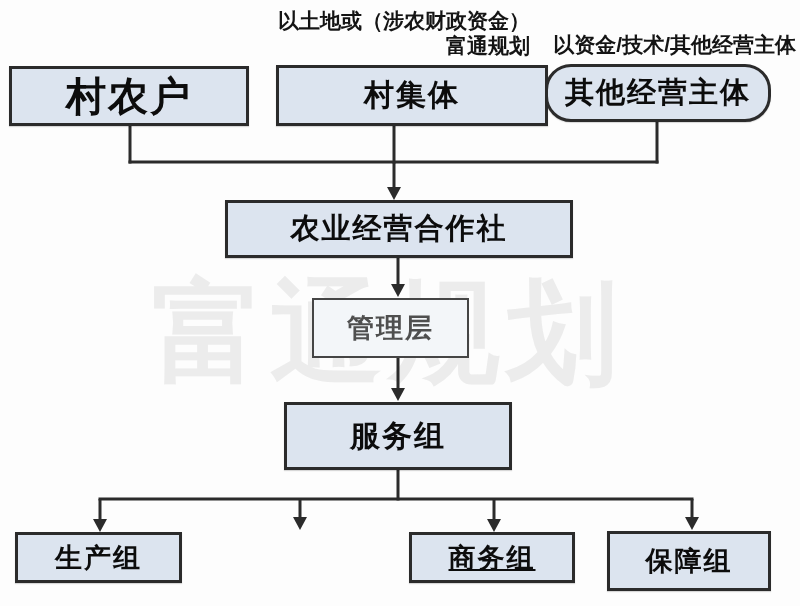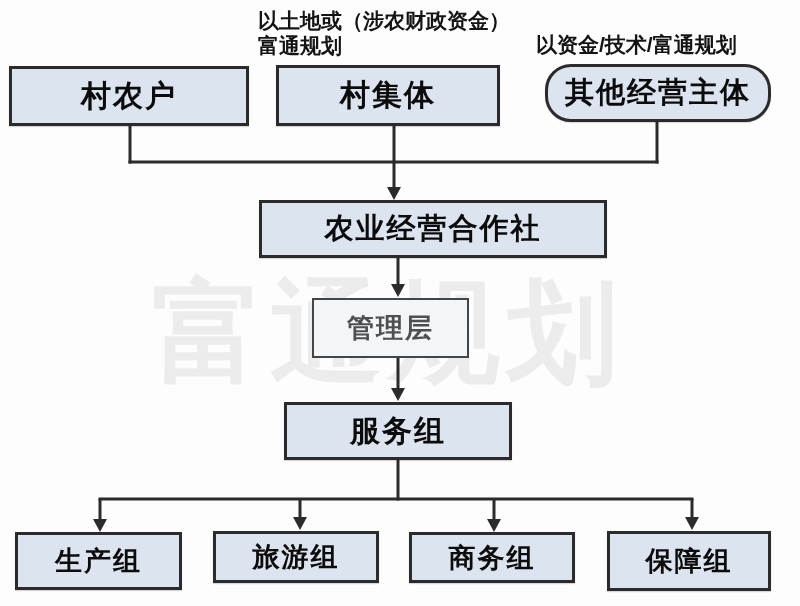--- a/index.html
+++ b/index.html
@@ -48,21 +48,21 @@
   }
   svg.connectors polygon{
     fill:var(--line);
     stroke:none;
   }
   .note{
     position:absolute;
     z-index:2;
     font-weight:bold;
     color:var(--label-text);
-    text-align:left;
+    text-align:right;
     font-size:21px;
     line-height:25px;
     white-space:nowrap;
   }
   .note.left  {left:0px;  top:33px; width:258px;}
   .note.center{left:258px;top:8px;  width:272px;}
   .note.right {left:536px;top:32px; width:260px;}
   .box{
     position:absolute;
     z-index:2;
@@ -70,35 +70,35 @@
     background:var(--box-fill);
     border:3px solid var(--box-border);
     color:var(--node-text);
     font-weight:bold;
     display:flex;
     align-items:center;
     justify-content:center;
     letter-spacing:2px;
     box-shadow:0 1px 1px rgba(0,0,0,0.15);
   }
-  .box.farmers    {left:9px;  top:66px; width:240px;height:60px;font-size:30px;}
-  .box.collective {left:276px;top:65px; width:224px;height:61px;font-size:30px;}
+  .box.farmers    {left:9px;  top:66px; width:240px;height:60px;font-size:40px;}
+  .box.collective {left:276px;top:65px; width:272px;height:61px;font-size:30px;}
   .box.other      {left:545px;top:64px; width:226px;height:58px;font-size:29px;border-radius:26px;}
-  .box.cooperative{left:225px;top:200px;width:348px;height:58px;font-size:29px;margin-left:34px;}
+  .box.cooperative{left:225px;top:200px;width:348px;height:58px;font-size:29px;}
   .box.management {
     left:312px;top:298px;width:157px;height:60px;font-size:27px;
     background:var(--management-fill);
     border:2px solid var(--management-border);
     color:var(--management-text);
     box-shadow:none;
   }
-  .box.service    {left:284px;top:402px;width:228px;height:58px;font-size:30px;text-align:center;}
-  .box.production {left:15px; top:532px;width:167px;height:58px;font-size:27px;}
+  .box.service    {left:284px;top:402px;width:228px;height:68px;font-size:30px;text-align:center;}
+  .box.production {left:15px; top:532px;width:167px;height:51px;font-size:27px;}
   .box.tourism    {left:213px;top:531px;width:166px;height:52px;font-size:27px;}
-  .box.commerce   {left:409px;top:532px;width:166px;height:51px;font-size:27px;}
+  .box.commerce   {left:409px;top:532px;width:166px;height:51px;font-size:27px;text-decoration:underline;}
   .box.support    {left:607px;top:531px;width:164px;height:60px;font-size:27px;}
 </style>
 </head>
 <body>
 
 <div class="canvas">
 
   <div class="watermark">富通规划</div>
 
   <svg class="connectors" width="800" height="606" viewBox="0 0 800 606" aria-hidden="true">
@@ -131,26 +131,25 @@
     <line x1="692" y1="499" x2="692" y2="518"></line>
     <polygon points="685,517 699,517 692,530"></polygon>
   </svg>
 
 
   <div class="note center">
     <div>以土地或（涉农财政资金）</div>
     <div>富通规划</div>
   </div>
 
-  <div class="note right">以资金/技术/富通规划</div>
+  <div class="note right">以资金/技术/其他经营主体</div>
 
   <div class="box farmers">村农户</div>
   <div class="box collective">村集体</div>
   <div class="box other">其他经营主体</div>
   <div class="box cooperative">农业经营合作社</div>
   <div class="box management">管理层</div>
   <div class="box service">服务组</div>
   <div class="box production">生产组</div>
-  <div class="box tourism">旅游组</div>
   <div class="box commerce">商务组</div>
   <div class="box support">保障组</div>
 
 </div>
 
 </body></html>

